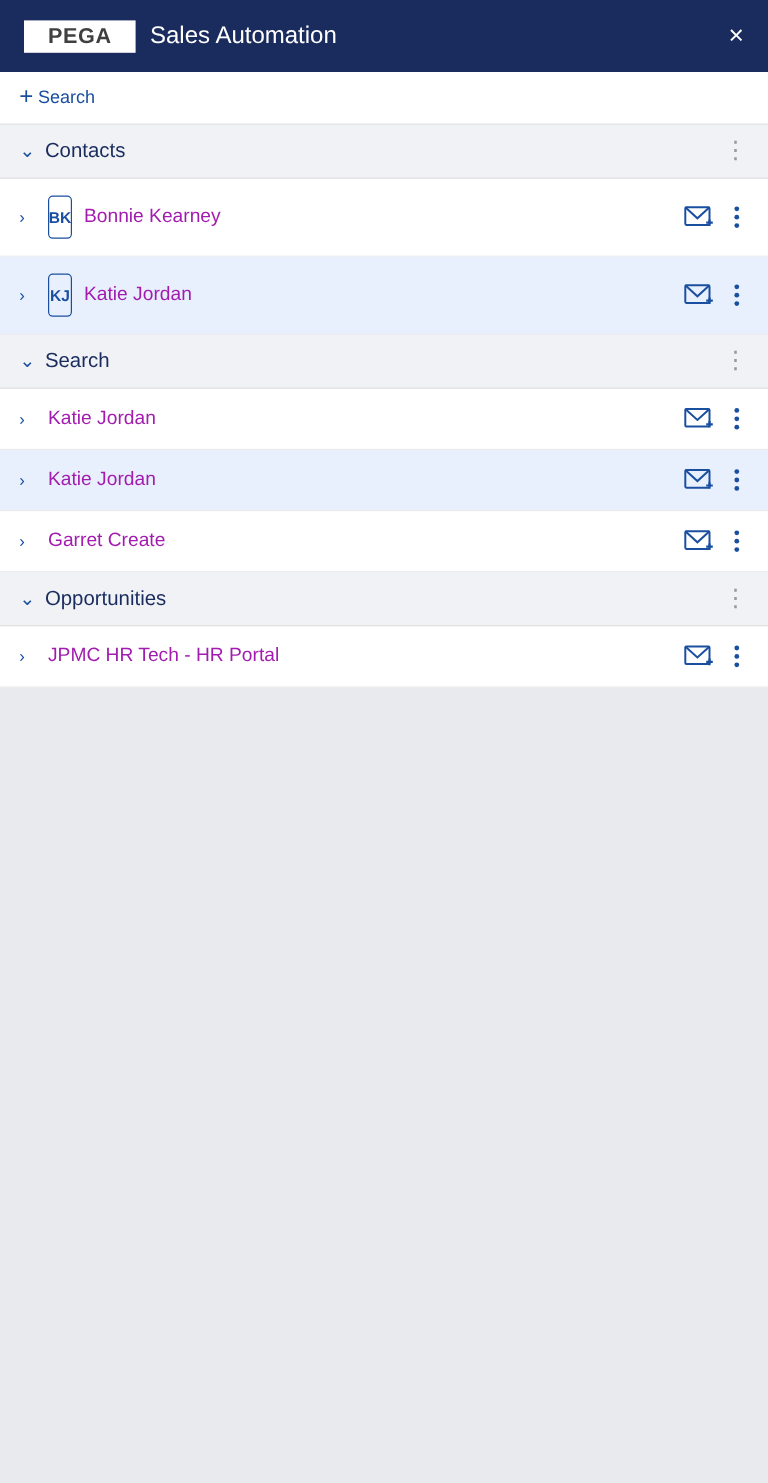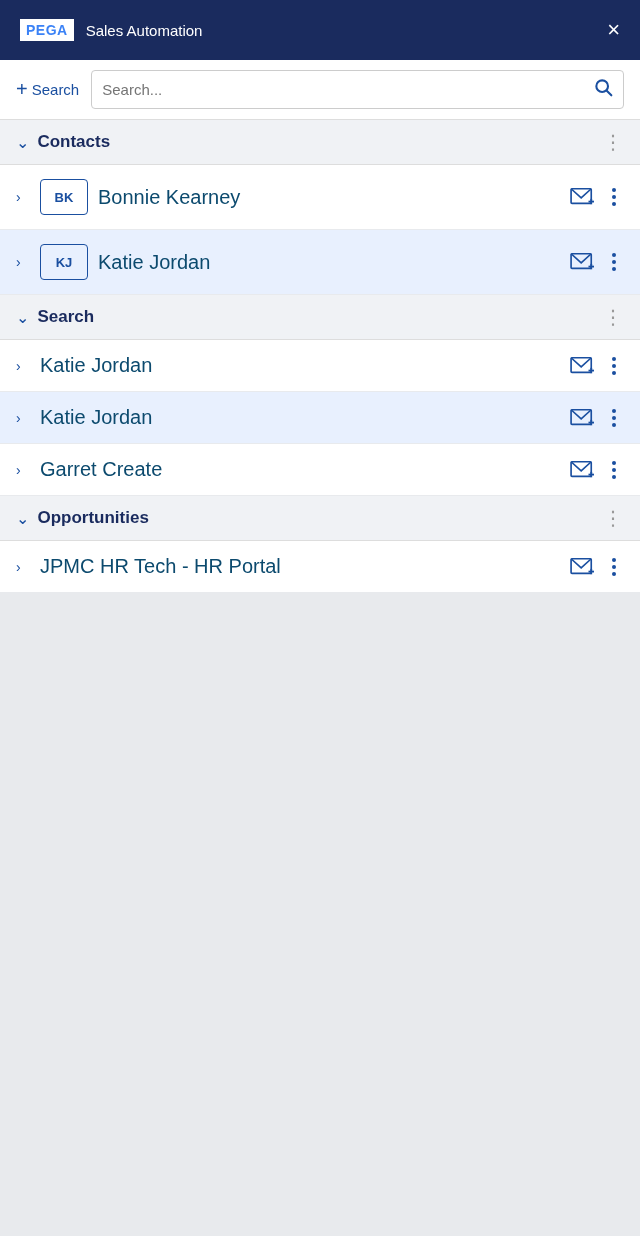--- a/index.html
+++ b/index.html
@@ -19,29 +19,29 @@
       padding: 0 20px;
       height: 60px;
     }
     .header-left {
       display: flex;
       align-items: center;
       gap: 12px;
     }
     .pega-logo {
       background: white;
-      color: #3b82f6;
+      color: #404040;
       font-weight: 900;
-      font-size: 14px;
-      padding: 3px 6px;
+      font-size: 18px;
+      padding: 3px 20px;
       letter-spacing: 0.5px;
     }
     .header-title {
       color: white;
-      font-size: 15px;
+      font-size: 20px;
       font-weight: 400;
     }
     .close-icon-btn {
       color: white;
       font-size: 22px;
       cursor: pointer;
       background: none;
       border: none;
       line-height: 1;
     }
@@ -106,21 +106,21 @@
       padding: 12px 16px;
       border-bottom: 1px solid #ddd;
     }
     .section-header-left {
       display: flex;
       align-items: center;
       gap: 8px;
     }
     .section-title {
       font-size: 17px;
-      font-weight: 700;
+      font-weight: 400;
       color: #1a2b5e;
     }
     .chevron-down {
       color: #1a4fa0;
       font-size: 16px;
     }
     .more-vert {
       color: #999;
       font-size: 20px;
       cursor: pointer;
@@ -139,36 +139,36 @@
     }
     .list-item.highlighted {
       background: #e8f0fe;
     }
     .chevron-right {
       color: #1a4fa0;
       font-size: 14px;
       min-width: 14px;
     }
     .avatar {
-      width: 48px;
+      width: 20px;
       height: 36px;
       border: 1.5px solid #1a4fa0;
       border-radius: 4px;
       display: flex;
       align-items: center;
       justify-content: center;
       font-size: 13px;
       font-weight: 600;
       color: #1a4fa0;
       flex-shrink: 0;
     }
     .item-name {
       flex: 1;
-      font-size: 20px;
-      color: #0c4a6e;
+      font-size: 16px;
+      color: #a21caf;
     }
     .item-actions {
       display: flex;
       align-items: center;
       gap: 8px;
     }
     
     .mail-plus-icon {
       position: relative;
       display: inline-flex;
@@ -210,29 +210,20 @@
     <span class="header-title">Sales Automation</span>
   </div>
   <button class="close-icon-btn">×</button>
 </header>
 
 <div class="toolbar">
   <button class="create-btn">
     <span class="create-plus">+</span>
     <span>Search</span>
   </button>
-  <div class="search-container">
-    <input class="search-input" type="text" placeholder="Search..." style="">
-    <button class="search-icon-btn">
-      <svg width="20" height="20" viewBox="0 0 24 24" fill="none" stroke="#1a4fa0" stroke-width="2.5" stroke-linecap="round">
-        <circle cx="11" cy="11" r="7"></circle>
-        <line x1="16.5" y1="16.5" x2="22" y2="22"></line>
-      </svg>
-    </button>
-  </div>
 </div>
 
 <div class="section-header">
   <div class="section-header-left">
     <span class="chevron-down">⌄</span>
     <span class="section-title">Contacts</span>
   </div>
   <span class="more-vert">⋮</span>
 </div>
 

